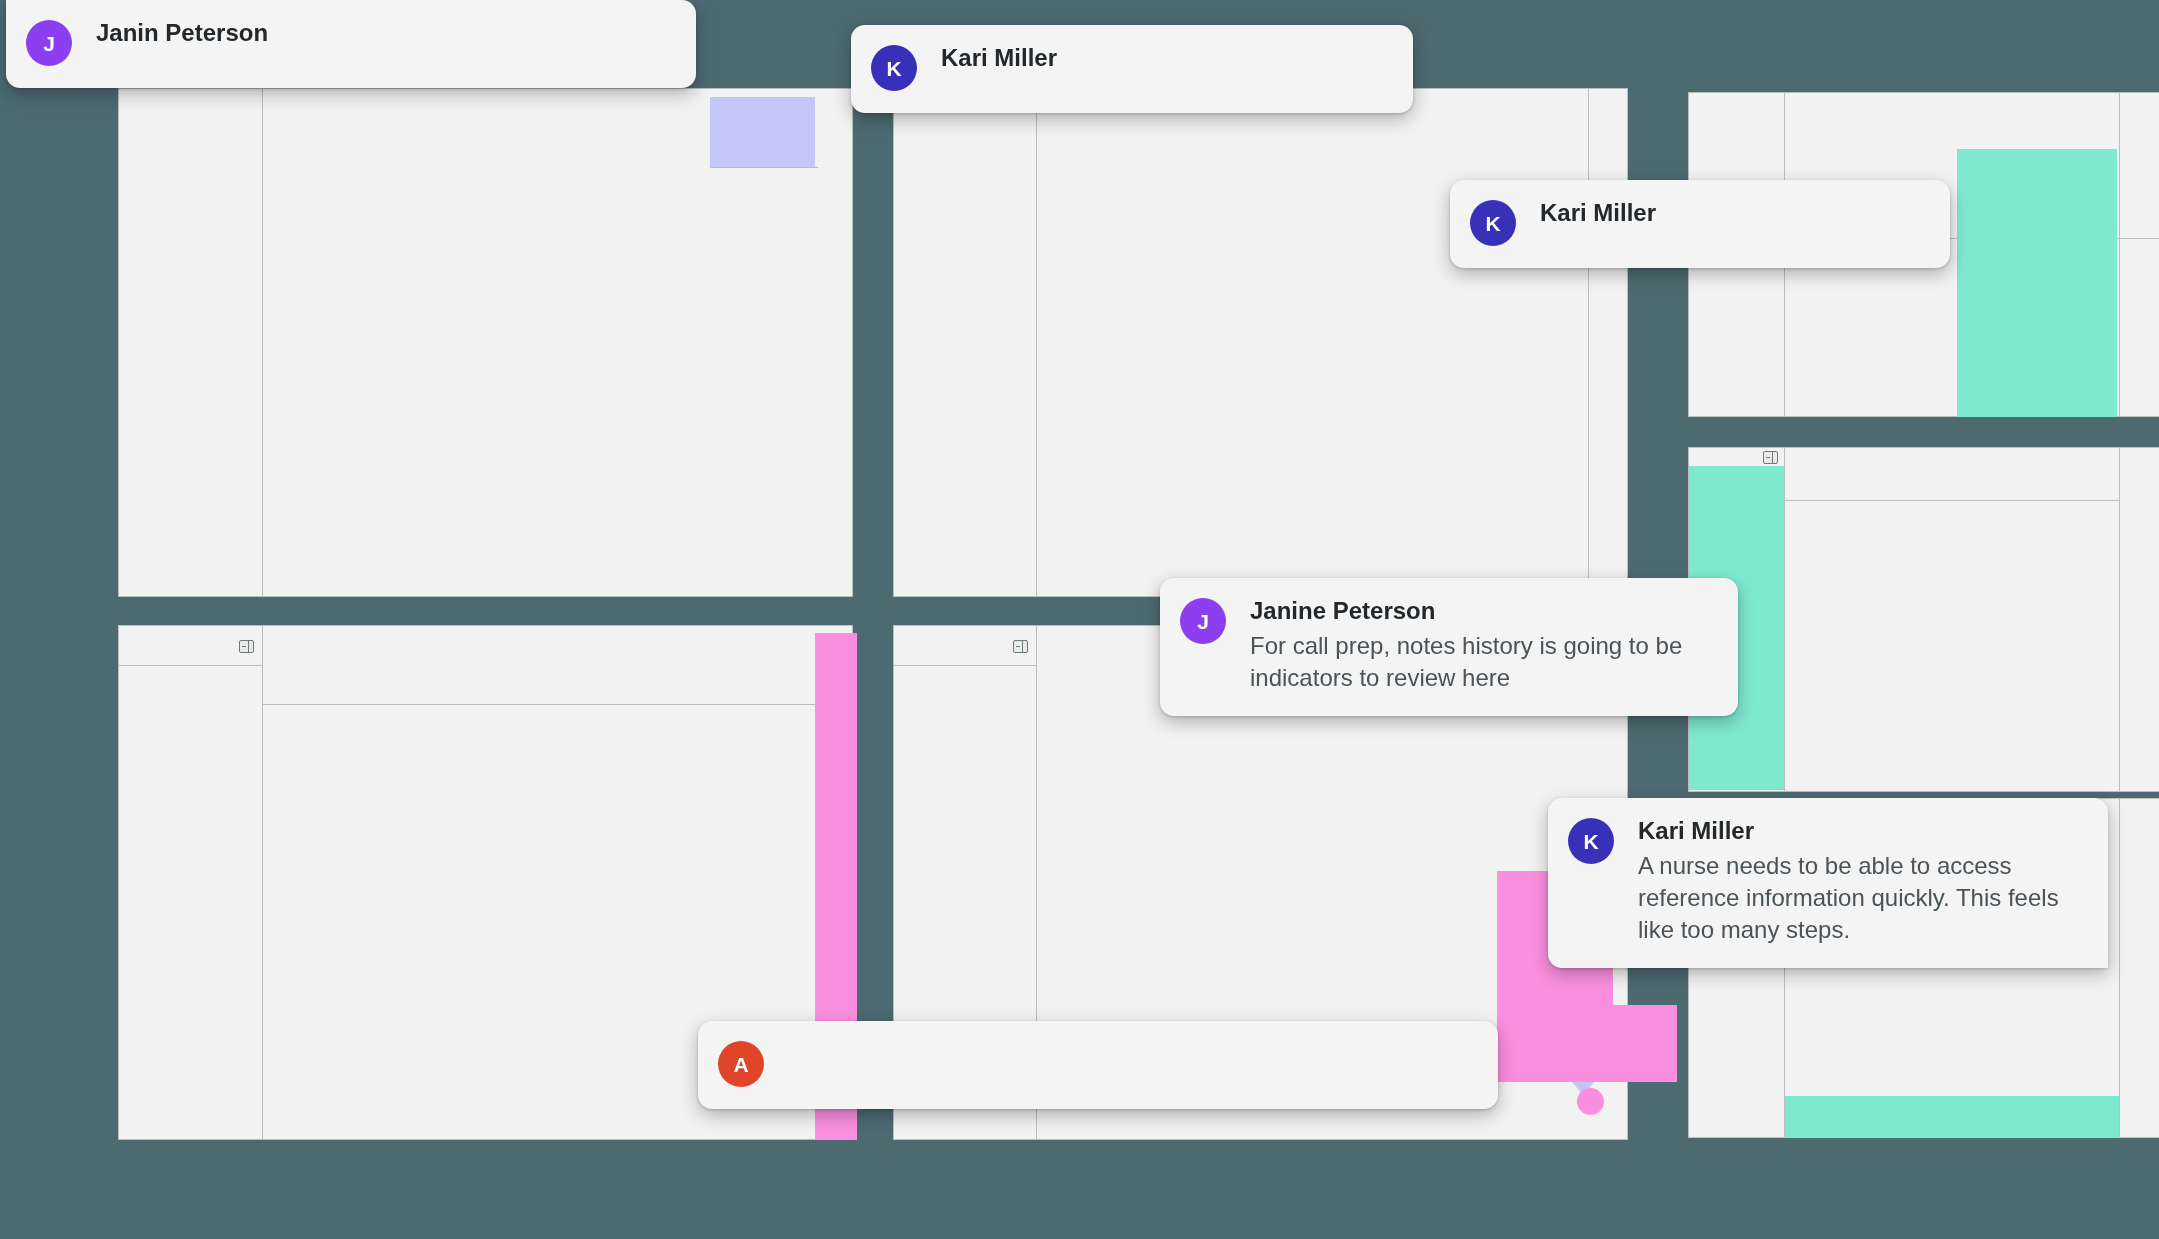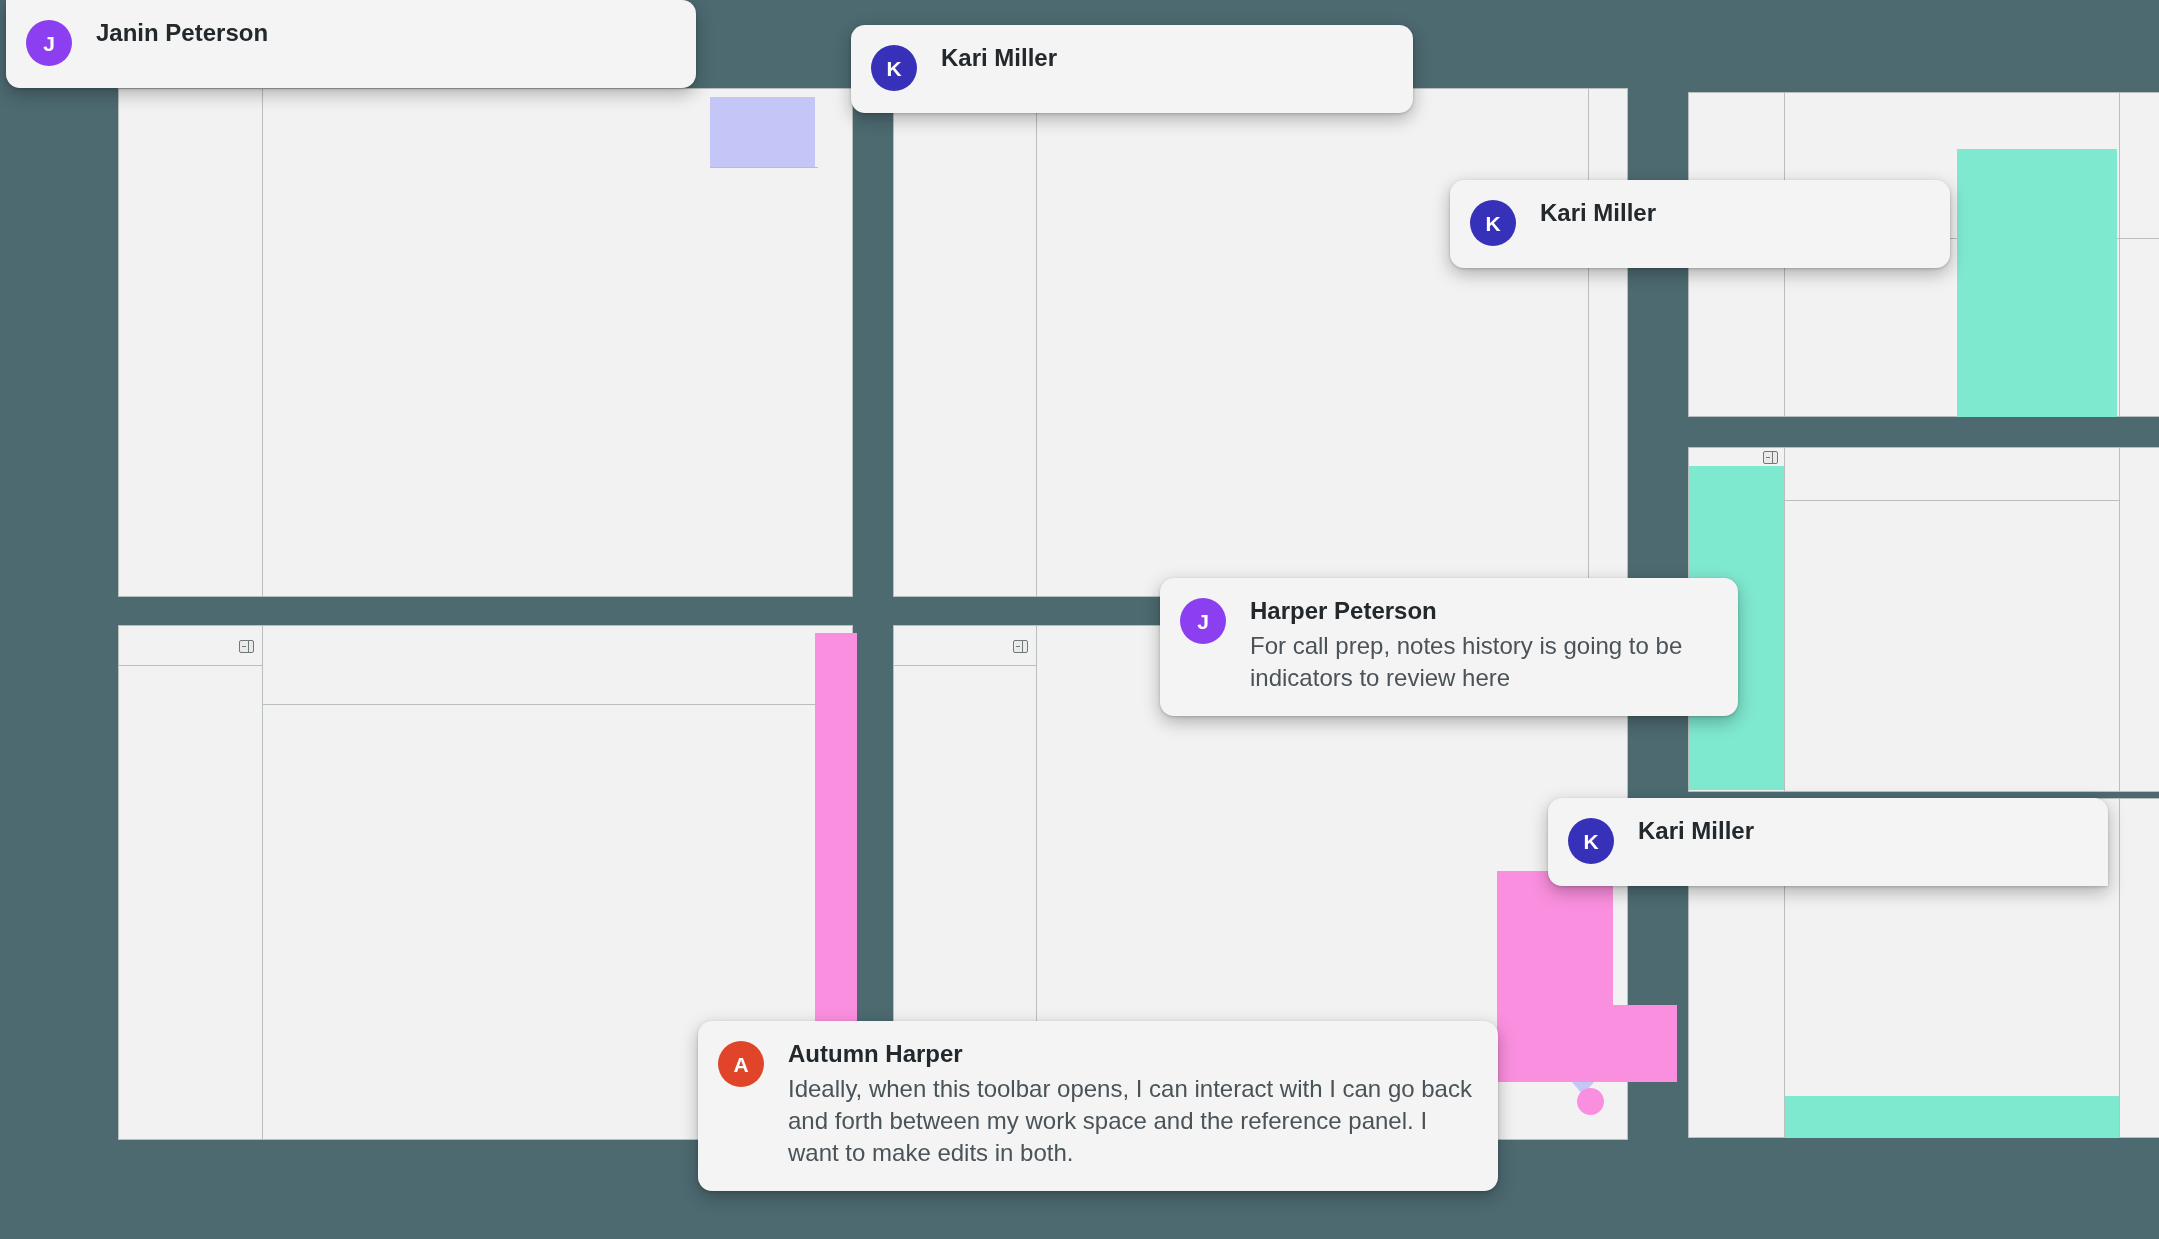--- a/index.html
+++ b/index.html
@@ -222,37 +222,34 @@
     <div class="card-body">
       <div class="card-author">Kari Miller</div>
     </div>
   </div>
 
   <div class="card" style="left:1160px; top:578px; width:578px;">
     <div class="avatar" style="background:#8b3ff0;">
       <span>J</span>
     </div>
     <div class="card-body">
-      <div class="card-author">Harper Peterson</div>
+      <div class="card-author">Janine Peterson</div>
       <div class="card-text">For call prep, notes history is going to be indicators to review here</div>
     </div>
   </div>
 
   <div class="card square-br" style="left:1548px; top:798px; width:560px;">
     <div class="avatar" style="background:#3730b8;">
       <span>K</span>
     </div>
     <div class="card-body">
       <div class="card-author">Kari Miller</div>
+      <div class="card-text">A nurse needs to be able to access reference information quickly. This feels like too many steps.</div>
     </div>
   </div>
 
   <div class="card" style="left:698px; top:1021px; width:800px;">
     <div class="avatar" style="background:#e0452a;">
       <span>A</span>
     </div>
-    <div class="card-body">
-      <div class="card-author">Autumn Harper</div>
-      <div class="card-text">Ideally, when this toolbar opens, I can interact with I can go back and forth between my work space and the reference panel. I want to make edits in both.</div>
-    </div>
   </div>
 
 </div>
 
 </body></html>

